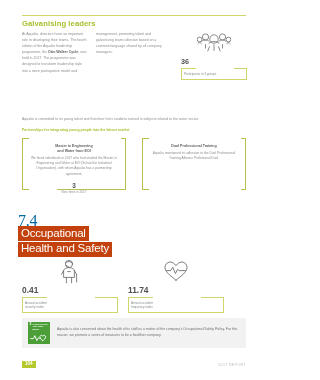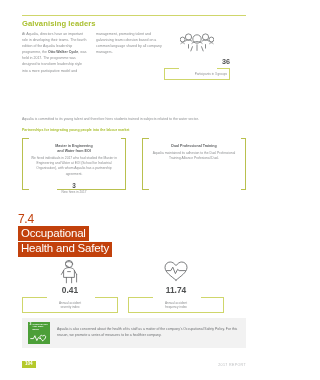--- a/index.html
+++ b/index.html
@@ -26,21 +26,21 @@
   .col-text {
     position: absolute;
     font-size: 3.55px; line-height: 1.72;
     color: #8d8f91; text-align: left;
   }
   .col-a { left: 22px; top: 31px; width: 66px; }
   .col-b { left: 96px; top: 31px; width: 66px; }
   .col-text b { color: #5d5f61; font-weight: bold; }
 
   
-  .kpi-people { position: absolute; left: 164px; top: 29px; width: 66px; text-align: right; }
+  .kpi-people { position: absolute; left: 181px; top: 29px; width: 66px; text-align: left; }
   .kpi-people .glyph { height: 27px; display: flex; align-items: center; justify-content: center; }
   .kpi-people .val {
     font-size: 7.2px; font-weight: bold; color: #4f5152;
     margin-top: 1px;
   }
   .kpi-frame {
     position: relative; margin-top: 1.5px;
     border: 0.7px solid #cfd66b;
     padding: 3px 2px 3px;
   }
@@ -95,34 +95,34 @@
   .newhire {
     position: absolute; left: 22px; top: 182px; width: 104px;
     text-align: center;
   }
   .newhire .val { font-size: 6.4px; font-weight: bold; color: #4f5152; }
   .newhire .cap { font-size: 3.1px; color: #8d8f91; margin-top: 0.5px; }
 
   
   .secnum {
     position: absolute; left: 18px; top: 213px;
-    font-size: 12px; font-weight: 300; color: #c2410c;
-    letter-spacing: -0.3px; line-height: 1;
+    font-size: 16px; font-weight: 300; color: #0369a1;
+    letter-spacing: -0.3px; line-height: 1; font-family: Liberation Serif, serif;
   }
   .sec-head { position: absolute; left: 18px; top: 226px; }
   .sec-head span {
     display: table; font-size: 11.5px; font-weight: 300;
     color: #ffffff; background: #c2410c;
     padding: 0.5px 3px 1.5px; line-height: 1.12;
     letter-spacing: -0.2px;
   }
   .sec-head span + span { margin-top: 1px; }
 
   
-  .kpi2 { position: absolute; top: 258px; width: 96px; text-align: center; }
+  .kpi2 { position: absolute; top: 258px; width: 96px; }
   .kpi2-a { left: 22px; }
   .kpi2-b { left: 128px; }
   .kpi2 .glyph { height: 26px; display: flex; align-items: center; justify-content: center; }
   .kpi2 .val { font-size: 8.4px; font-weight: bold; color: #4f5152; margin-top: 1px; }
   .kpi2 .frame {
     position: relative; margin-top: 1.5px;
     border: 0.7px solid #cfd66b; padding: 3px 2px;
   }
   .kpi2 .frame::before {
     content: ""; position: absolute; left: 24px; top: -0.7px;

